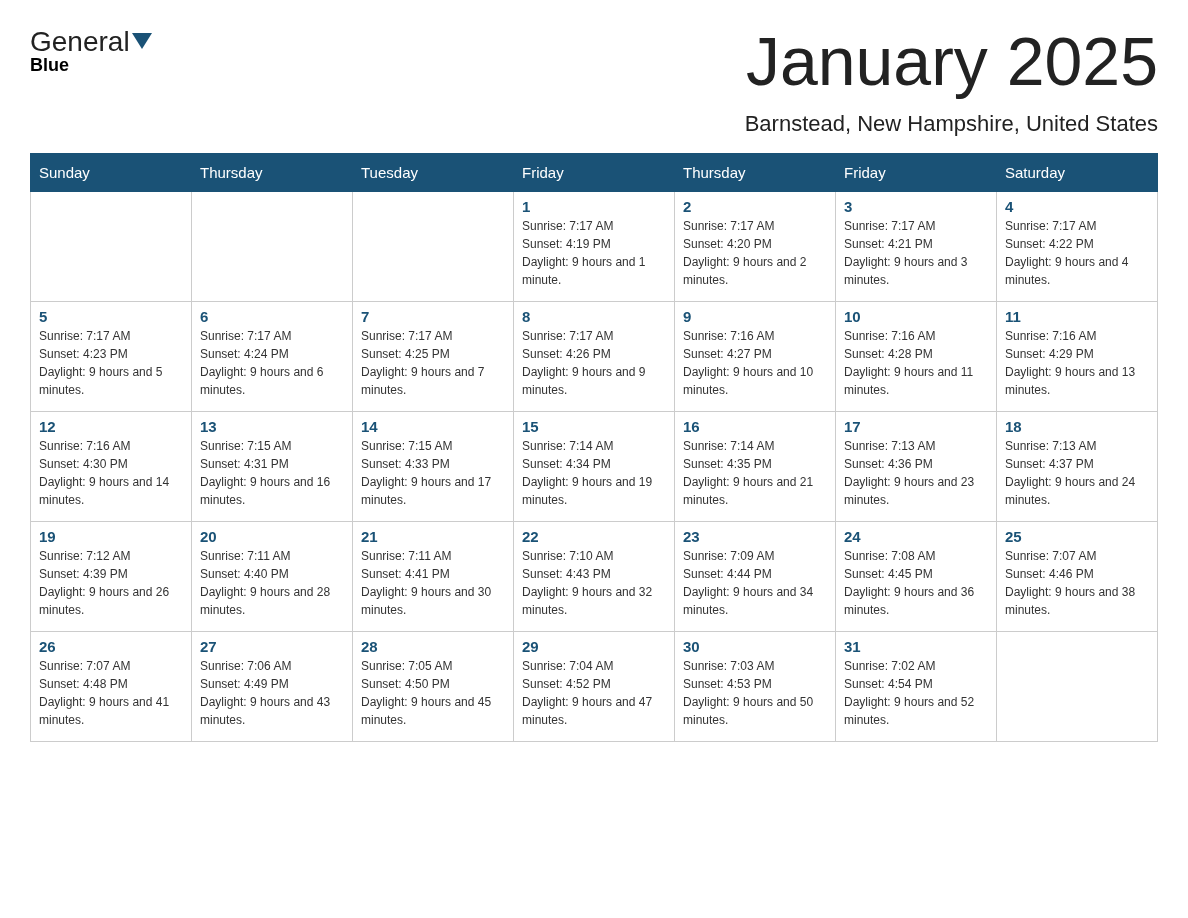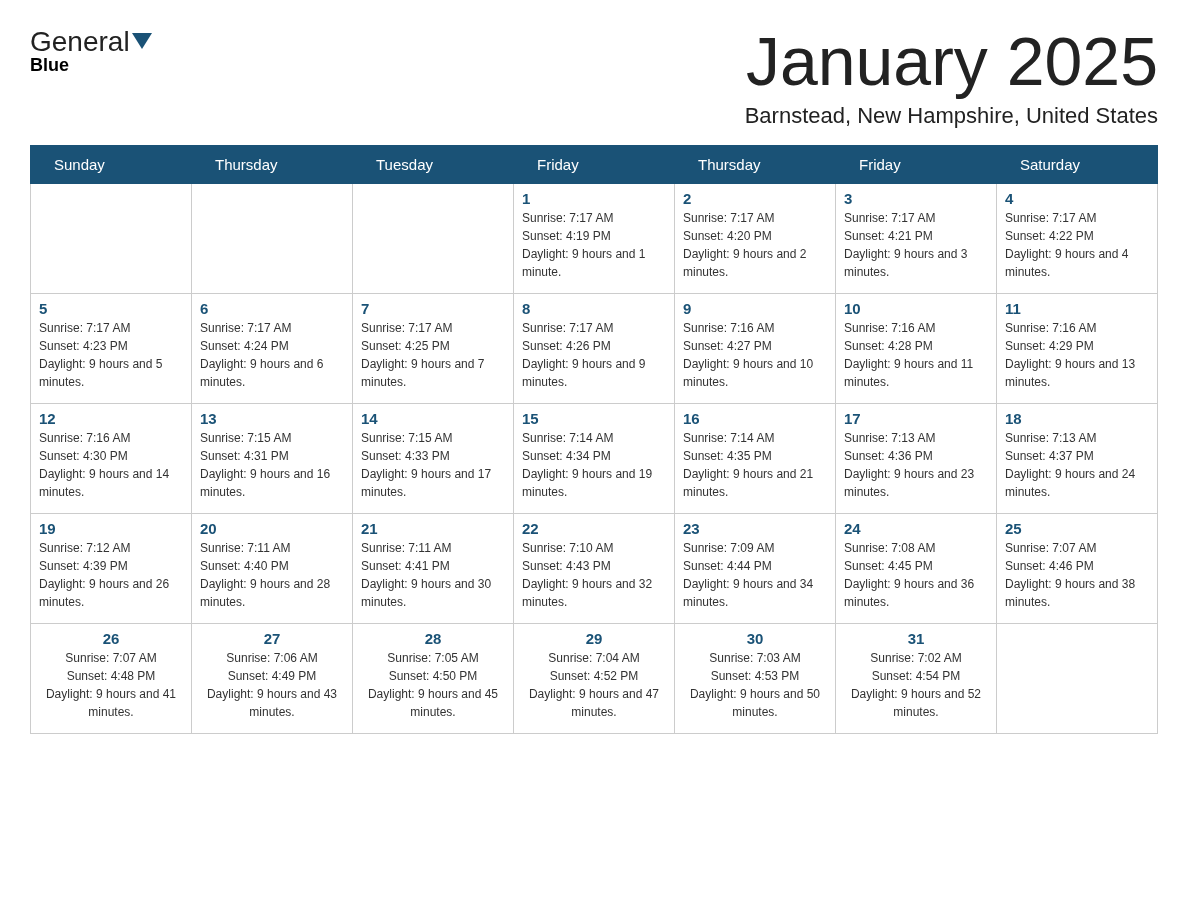--- a/index.html
+++ b/index.html
@@ -53,31 +53,31 @@
     .title-block h1 {
       font-size: 68px;
       font-weight: normal;
       color: #222;
       line-height: 1.1;
     }
     .title-block h2 {
       font-size: 22px;
       font-weight: normal;
       color: #222;
-      margin-top: 4px;
+      margin-top: 12px;
     }
     .calendar {
       width: 100%;
       border-collapse: collapse;
       margin-top: 16px;
     }
     .calendar th {
       background-color: #1a5276;
       color: #fff;
-      padding: 10px 23px;
+      padding: 10px 8px;
       text-align: left;
       font-size: 15px;
       font-weight: normal;
       border: 1px solid #1a5276;
     }
     .calendar td {
       vertical-align: top;
       border: 1px solid #ccc;
       padding: 6px 8px;
       width: calc(100% / 7);
@@ -98,21 +98,20 @@
       color: #333;
     }
     .empty-cell {
       background: #fff;
     }
     tr.week-row td {
       height: 110px;
     }
     .calendar tbody tr:last-child td {
       border-bottom: 1px solid #ccc;
-      text-align: center;
     }
   </style>
 </head>
 <body>
 
 <div class="header-row">
   <div class="logo">
     <div class="logo-text-general">
       <span>General</span>
       <span class="logo-triangle"></span>

